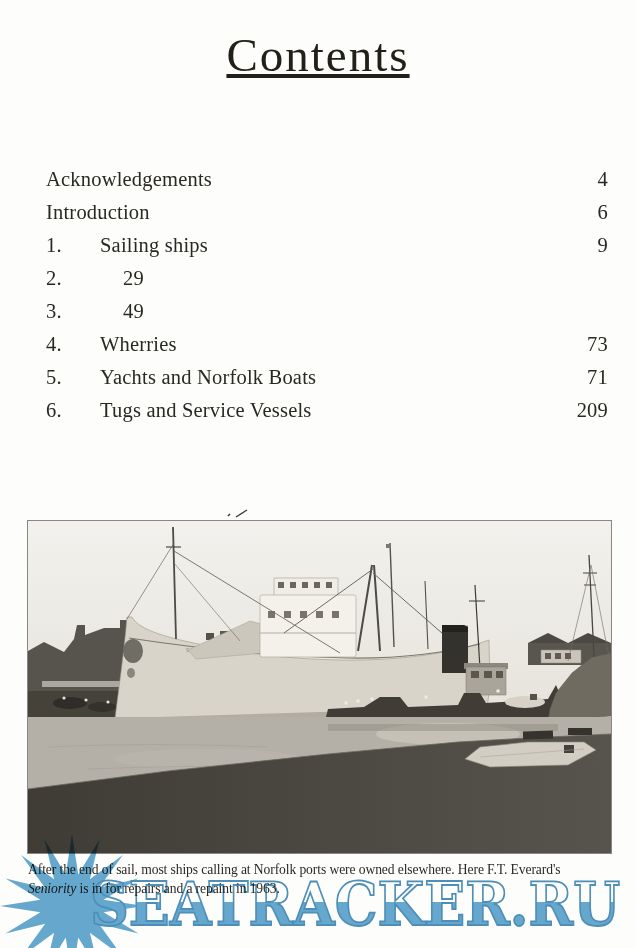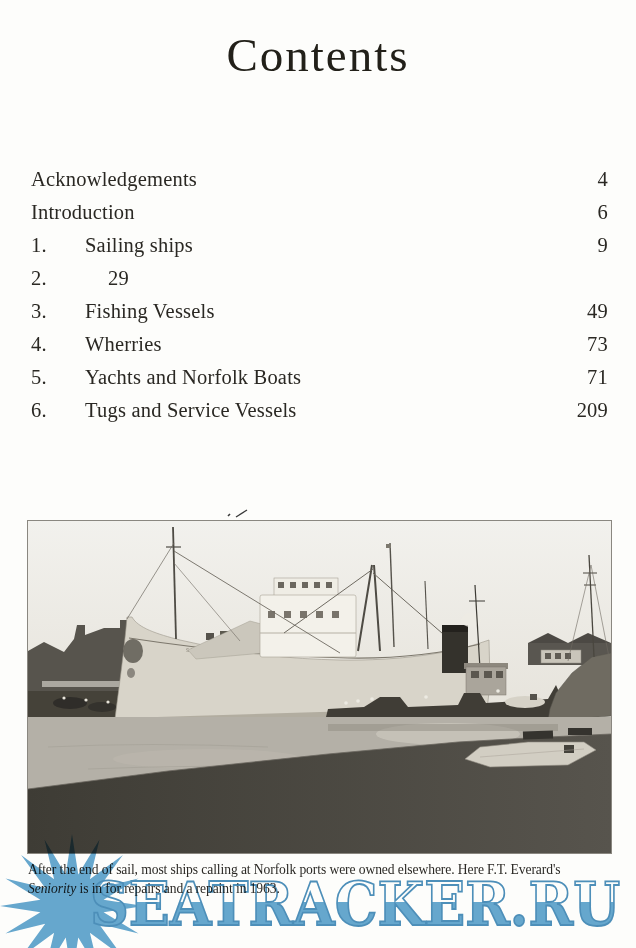--- a/index.html
+++ b/index.html
@@ -1,23 +1,23 @@
 <!DOCTYPE html>
 <html><head>
 <meta charset="utf-8">
 <style>
   html,body{margin:0;padding:0;}
   body{width:636px;height:948px;overflow:hidden;background:#ffffff;}
   .page{position:relative;width:636px;height:948px;background:#fdfdfb;
         font-family:"Liberation Serif","DejaVu Serif",serif;color:#2a2823;overflow:hidden;}
 
   .title{position:absolute;top:28px;left:0;width:100%;margin:0;text-align:center;
-         font-size:47px;font-weight:400;letter-spacing:2px;color:#222019;}
-
-  .toc{position:absolute;top:168px;left:31px;right:28px;}
+         font-size:47px;font-weight:400;letter-spacing:2px;color:#222019;text-decoration:underline;}
+
+  .toc{position:absolute;top:168px;left:46px;right:28px;}
   .toc-row{display:flex;align-items:baseline;height:33px;font-size:20.5px;letter-spacing:.2px;}
   .toc-num{flex:0 0 54px;}
   .toc-label{flex:1 1 auto;}
   .toc-page{flex:0 0 44px;text-align:right;}
 
   .pen-marks{position:absolute;left:220px;top:506px;}
 
   .photo{position:absolute;left:27px;top:520px;width:583px;height:332px;margin:0;
          border:1px solid #8a8780;background:#ece9e2;}
   .photo svg{display:block;}
@@ -52,21 +52,20 @@
       <span class="toc-num">1.</span>
       <span class="toc-label">Sailing ships</span>
       <span class="toc-page">9</span>
     </div>
     <div class="toc-row">
       <span class="toc-num">2.</span>
       <span class="toc-page">29</span>
     </div>
     <div class="toc-row">
       <span class="toc-num">3.</span>
-      <span class="toc-label">Fishing Vessels</span>
       <span class="toc-page">49</span>
     </div>
     <div class="toc-row">
       <span class="toc-num">4.</span>
       <span class="toc-label">Wherries</span>
       <span class="toc-page">73</span>
     </div>
     <div class="toc-row">
       <span class="toc-num">5.</span>
       <span class="toc-label">Yachts and Norfolk Boats</span>

